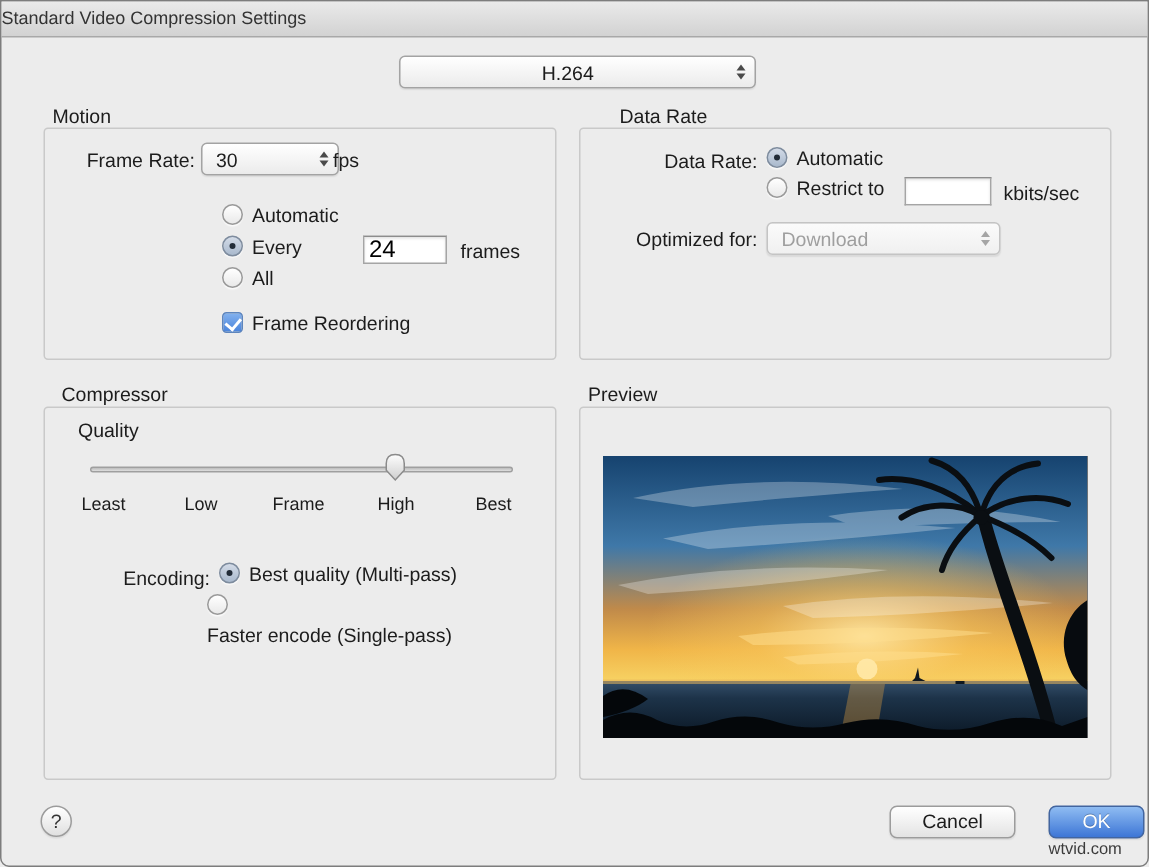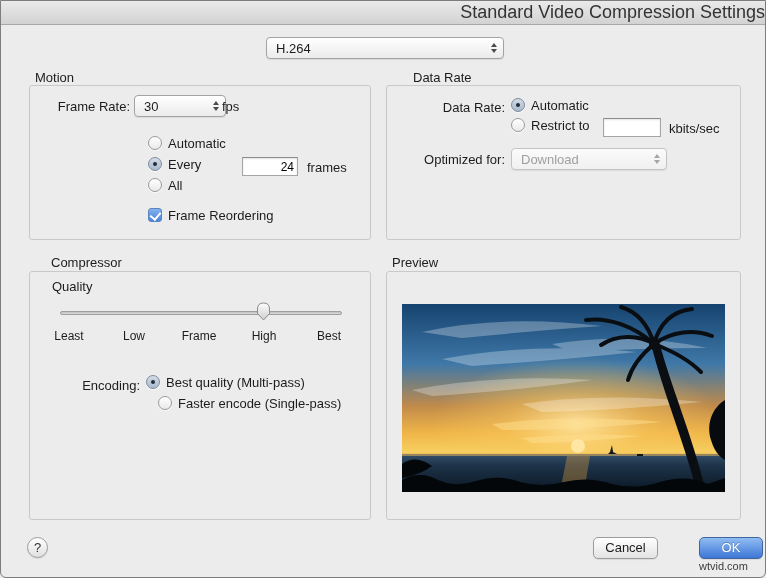--- a/index.html
+++ b/index.html
@@ -4,21 +4,21 @@
 <style>
   html,body{margin:0;padding:0;background:#ececec;}
   .window{
     position:relative;width:766px;height:578px;box-sizing:border-box;
     background:#ececec;border:1px solid #7d7d7d;border-radius:0 0 6px 6px;
     overflow:hidden;font-family:"Liberation Sans",sans-serif;font-size:13px;color:#1c1c1c;
   }
   .titlebar{
     position:absolute;left:0;top:0;right:0;height:23px;
     background:linear-gradient(#eaeaea,#d2d2d2);border-bottom:1px solid #a8a8a8;
-    text-align:right;line-height:23px;font-size:18px;color:#333;
+    text-align:left;line-height:23px;font-size:12px;color:#333;
   }
   .label{position:absolute;white-space:nowrap;line-height:16px;}
   .r{text-align:right;}
   .groupbox{position:absolute;border:1px solid #c9c9c9;border-radius:3px;}
   .group-title{position:absolute;white-space:nowrap;}
 
   .popup{
     position:absolute;height:22px;box-sizing:border-box;
     border:1px solid #a3a3a3;border-radius:4px;
     background:linear-gradient(#ffffff,#ebebeb);
@@ -27,21 +27,21 @@
   }
   .popup .arrows{position:absolute;right:6px;top:0;bottom:0;display:flex;flex-direction:column;justify-content:center;gap:2px;}
   .arrow-up{width:0;height:0;border-left:3.5px solid transparent;border-right:3.5px solid transparent;border-bottom:4px solid #4a4a4a;}
   .arrow-down{width:0;height:0;border-left:3.5px solid transparent;border-right:3.5px solid transparent;border-top:4px solid #4a4a4a;}
   .popup.disabled{color:#9f9f9f;background:linear-gradient(#fbfbfb,#f0f0f0);border-color:#c4c4c4;}
   .popup.disabled .arrow-up{border-bottom-color:#a5a5a5;}
   .popup.disabled .arrow-down{border-top-color:#a5a5a5;}
 
   .textfield{
     position:absolute;height:19px;box-sizing:border-box;border:1px solid #a5a5a5;border-top-color:#8d8d8d;
-    background:#fff;font-family:inherit;font-size:12px;text-align:right;padding:0 3px;
+    background:#fff;font-family:inherit;font-size:16px;text-align:left;padding:0 3px;
     box-shadow:inset 0 1px 2px rgba(0,0,0,0.12);outline:none;
   }
 
   .radio-row{position:absolute;display:flex;gap:6px;height:18px;white-space:nowrap;}
   .radio{
     width:14px;height:14px;border-radius:50%;box-sizing:border-box;flex:0 0 auto;
     border:1px solid #9a9a9a;background:linear-gradient(#ffffff,#e9e9e9);
     position:relative;box-shadow:0 1px 1px rgba(255,255,255,0.8);
   }
   .radio.on{background:linear-gradient(#d3dbe7,#a9b9cd);border-color:#7e8c9e;}
@@ -79,21 +79,21 @@
   .watermark{position:absolute;font-size:11px;color:#3c3c3c;}
   .preview-image{position:absolute;overflow:hidden;background:#000;}
 </style>
 </head>
 <body>
 
 <div class="window">
 
   <div class="titlebar">Standard Video Compression Settings</div>
 
-  <div class="popup" style="left:265px;top:36px;width:238px;">
+  <div class="popup" style="left:265px;top:36px;width:238px;justify-content:center;">
     <span>H.264</span>
     <span class="arrows">
         <i class="arrow-up"></i>
         <i class="arrow-down"></i>
       </span>
   </div>
 
   <div class="group-title" style="left:34px;top:69px;">Motion</div>
   <div class="groupbox" style="left:28px;top:84px;width:340px;height:153px;">
 
@@ -148,21 +148,21 @@
     <div class="label r" style="left:0;top:66px;width:118px;">Optimized for:</div>
     <div class="popup disabled" style="left:124px;top:62px;width:156px;">
       <span>Download</span>
       <span class="arrows">
           <i class="arrow-up"></i>
           <i class="arrow-down"></i>
         </span>
     </div>
   </div>
 
-  <div class="group-title" style="left:50px;top:254px;">Compressor</div>
+  <div class="group-title" style="left:40px;top:254px;">Compressor</div>
   <div class="groupbox" style="left:28px;top:270px;width:340px;height:247px;">
 
     <div class="label" style="left:22px;top:7px;">Quality</div>
 
     <div class="slider-track" style="left:30px;top:39px;width:282px;"></div>
     <div class="slider-thumb" style="left:226px;top:30px;">
       <svg width="15" height="19" viewBox="0 0 15 19">
         <defs>
           <linearGradient id="thumbg" x1="0" y1="0" x2="0" y2="1">
             <stop offset="0" stop-color="#fdfdfd"></stop>
@@ -177,21 +177,21 @@
     <div class="tick-label" style="left:104px;top:57px;">Low</div>
     <div class="tick-label" style="left:169px;top:57px;">Frame</div>
     <div class="tick-label" style="left:234px;top:57px;">High</div>
     <div class="tick-label" style="left:299px;top:57px;">Best</div>
 
     <div class="label r" style="left:0;top:106px;width:110px;">Encoding:</div>
     <div class="radio-row" style="left:116px;top:103px;">
       <span class="radio on"></span>
       <span>Best quality (Multi-pass)</span>
     </div>
-    <div class="radio-row" style="left:128px;top:124px;">
+    <div class="radio-row" style="left:108px;top:124px;flex-direction:column;">
       <span class="radio"></span>
       <span>Faster encode (Single-pass)</span>
     </div>
   </div>
 
   <div class="group-title" style="left:391px;top:254px;">Preview</div>
   <div class="groupbox" style="left:385px;top:270px;width:353px;height:247px;">
     <div class="preview-image" style="left:15px;top:32px;width:323px;height:188px;">
       <svg width="323" height="188" viewBox="0 0 323 188">
         <defs>
@@ -244,17 +244,17 @@
         </g>
         <circle cx="252" cy="41" r="5" fill="#0a0e12"></circle>
         <path d="M323 96 C 310 104 304 120 309 136 C 313 150 320 154 323 156 Z" fill="#070b0f"></path>
         <path d="M0 176 Q 18 166 36 176 Q 54 184 74 177 Q 96 170 118 178 Q 140 184 162 178 Q 186 172 210 180 Q 234 186 258 178 Q 284 170 306 180 L 323 174 L 323 188 L 0 188 Z" fill="#04070a"></path>
         <path d="M0 160 Q 14 150 30 162 Q 20 170 0 174 Z" fill="#04070a"></path>
       </svg>
     </div>
   </div>
 
   <div class="help-btn" style="left:26px;top:536px;">?</div>
-  <div class="btn" style="left:592px;top:536px;width:65px;">Cancel</div>
+  <div class="btn" style="left:592px;top:536px;width:84px;">Cancel</div>
   <div class="btn primary" style="left:674px;top:536px;width:64px;">OK</div>
   <div class="watermark" style="left:698px;top:559px;">wtvid.com</div>
 
 </div>
 
 </body></html>

